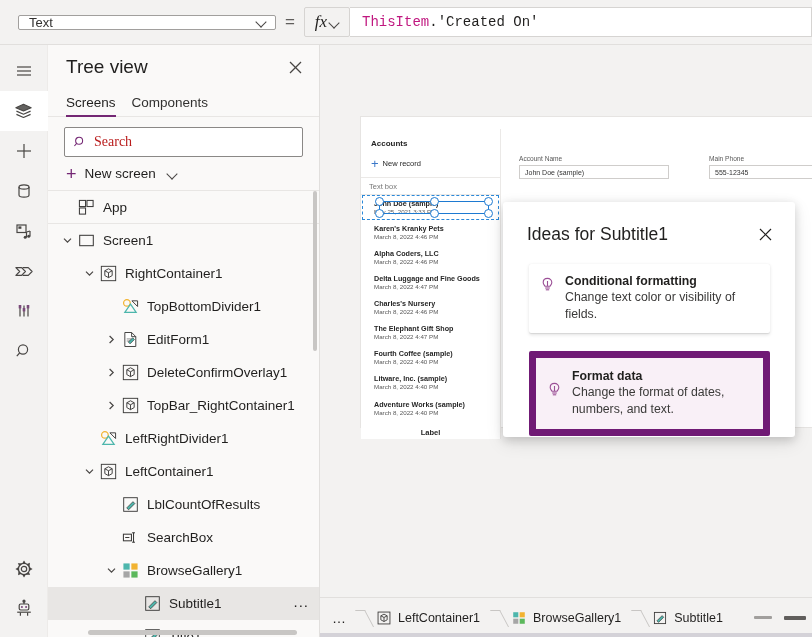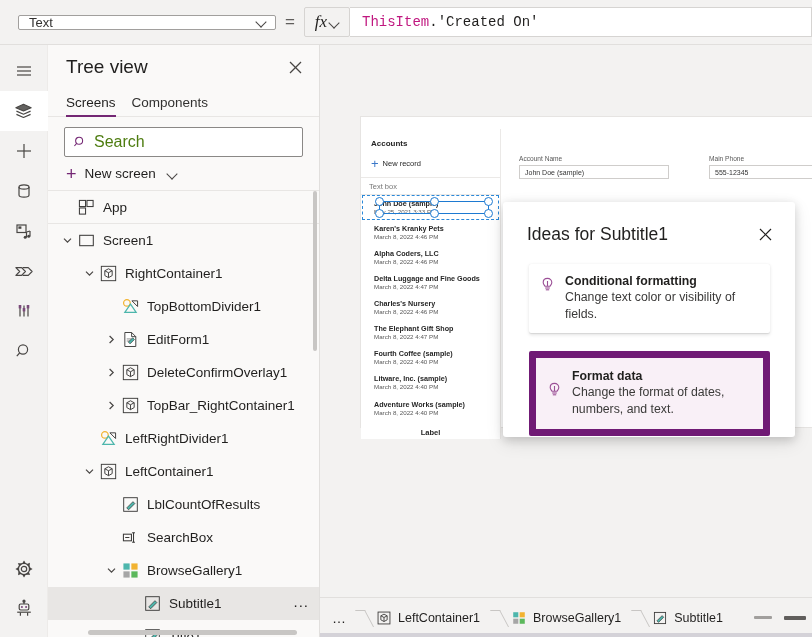--- a/index.html
+++ b/index.html
@@ -94,21 +94,21 @@
   .tab {
     font-size: 13.5px; color: #323130; padding-bottom: 5px; cursor: pointer;
     border-bottom: 2px solid transparent; position: relative; top: 1px;
   }
   .tab.sel { border-bottom-color: #742774; font-weight: 400; color: #201f1e; }
   .tree-search-wrap { padding: 10px 16px 0 16px; flex: none; }
   .tree-search {
     height: 30px; background: #ffffff; border: 1px solid #8a8886; border-radius: 2px;
     display: flex; align-items: center; padding: 0 8px; gap: 7px; cursor: text;
   }
-  .tree-search .ph { font-size: 16px; color: #4d7c0f; }
+  .tree-search .ph { font-size: 14px; color: #b91c1c; font-family: Liberation Serif, serif; }
   .new-screen {
     height: 34px; display: flex; align-items: center; gap: 8px;
     padding-left: 18px; cursor: pointer; flex: none;
     font-size: 13.5px; color: #201f1e; border-bottom: 1px solid #e8e6e4;
   }
   .plus-pur { color: #742774; font-size: 18px; line-height: 1; font-weight: 300; }
   .tree-scroll { flex: 1; overflow: hidden; position: relative; }
   .tnode {
     height: 33px; display: flex; align-items: center; cursor: pointer;
     padding-right: 10px; position: relative;

